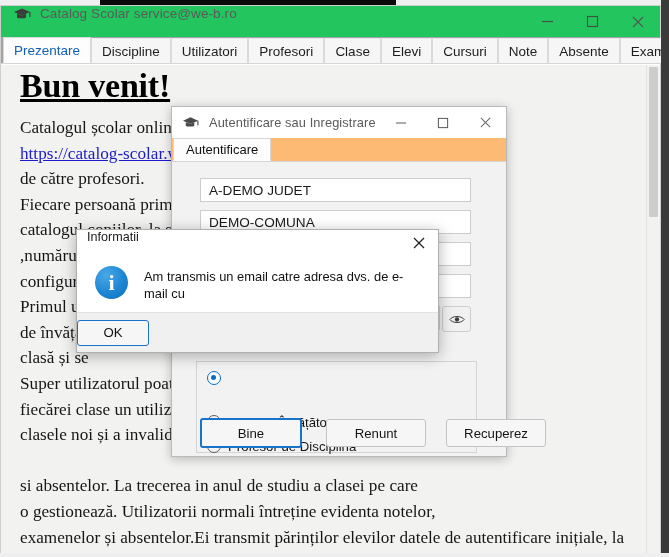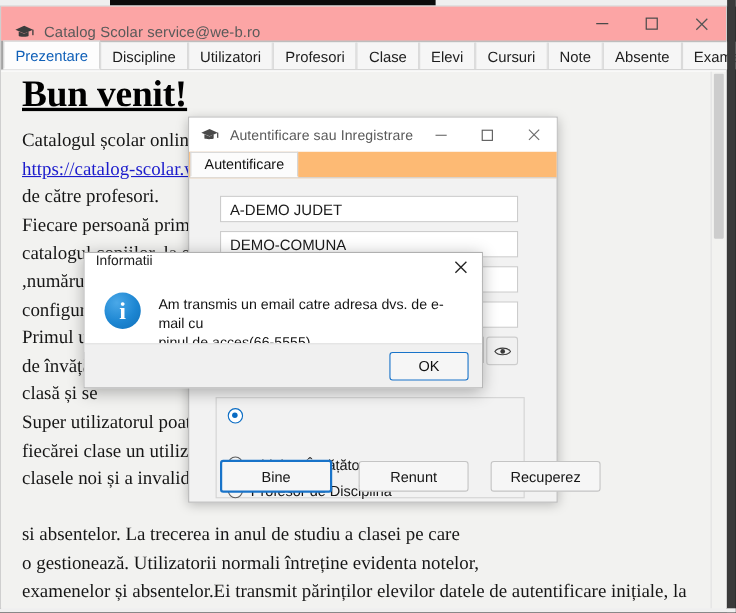--- a/index.html
+++ b/index.html
@@ -22,22 +22,22 @@
   .bottom-edge{ position:absolute; left:0; bottom:0; width:669px; height:4px; background:#efefef; }
 
   
   #appwin {
     position:absolute; left:0; top:5px; width:661px; height:548px;
     background:#f3f3f3;
     border:1px solid #cfcfcf;
     box-sizing:border-box;
   }
   .titlebar {
-    position:relative; height:31px; background:#fca5a5;
-    display:flex; align-items:flex-end;
+    position:relative; height:31px; background:#22c55e;
+    display:flex; align-items:flex-start;
   }
   .tb-icon { margin-left:11px; width:20px; height:16px; flex:0 0 auto; }
   .tb-title {
     margin-left:8px; font-size:13.5px; color:#5a5a5a; white-space:nowrap;
     letter-spacing:0.1px;
   }
   .tb-spacer { flex:1 1 auto; }
   .tb-btn {
     width:45px; height:31px; display:flex; align-items:center; justify-content:center;
     color:#4a4a4a;
@@ -206,21 +206,21 @@
     color:#fff; font-family:"Liberation Serif", serif; font-size:22px; font-weight:bold;
     line-height:1;
   }
   .info-msg {
     margin-left:16px; font-size:12.9px; line-height:17px; color:#121212;
     padding-top:4px;
   }
   .info-foot {
     position:absolute; left:0; bottom:0; width:100%; height:40px;
     background:#f0f0f0; border-top:1px solid #e2e2e2;
-    display:flex; align-items:center; justify-content:flex-end;
+    display:flex; align-items:center; justify-content:flex-start;
     padding-right:12px; box-sizing:border-box;
   }
   .ok-btn {
     width:70px; height:24px; border:1px solid #1873c9; border-radius:3px;
     background:#f6f6f6; font-size:13.2px; color:#111;
     display:flex; align-items:center; justify-content:center;
   }
 </style>
 </head>
 <body>
@@ -428,21 +428,20 @@
         <svg width="14" height="14" viewBox="0 0 14 14">
             <line x1="2" y1="2" x2="12" y2="12" stroke="#222" stroke-width="1.2"></line>
             <line x1="12" y1="2" x2="2" y2="12" stroke="#222" stroke-width="1.2"></line>
           </svg>
       </span>
     </div>
     <div class="info-body">
       <span class="info-icon">i</span>
       <div class="info-msg">
         <span>Am transmis un email catre adresa dvs. de e-mail cu</span><br>
-        <span>pinul de acces(66-5555)</span>
       </div>
     </div>
     <div class="info-foot">
       <div class="ok-btn">
         <span>OK</span>
       </div>
     </div>
   </div>
 
   <div class="right-edge"></div>

